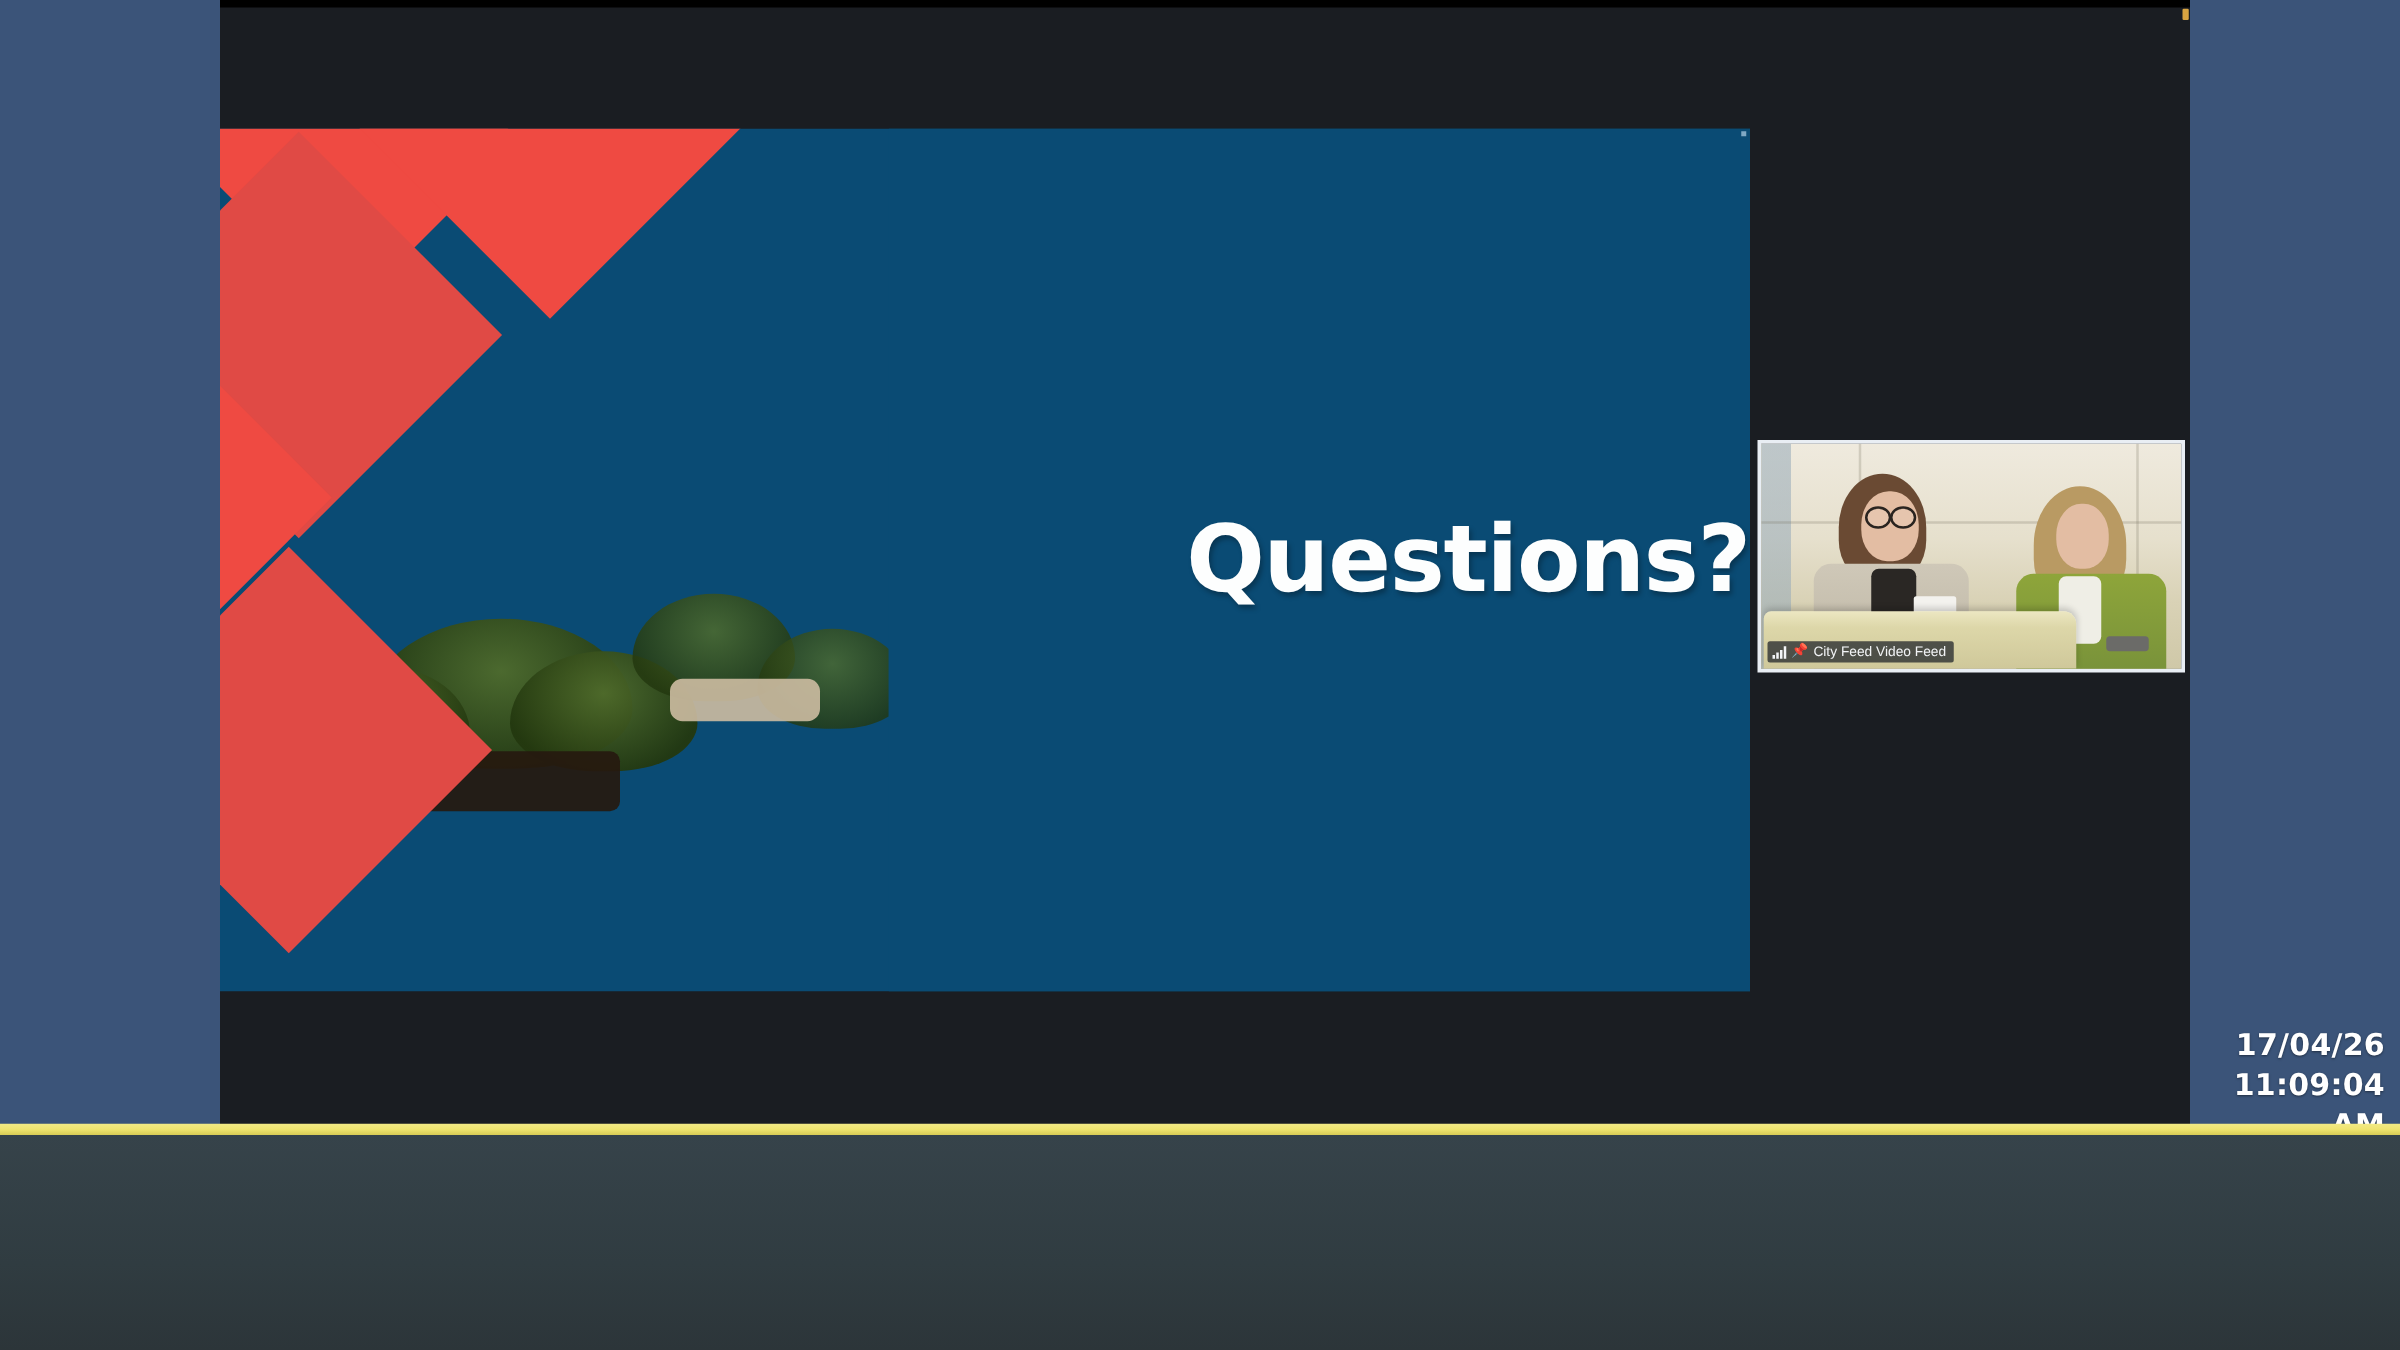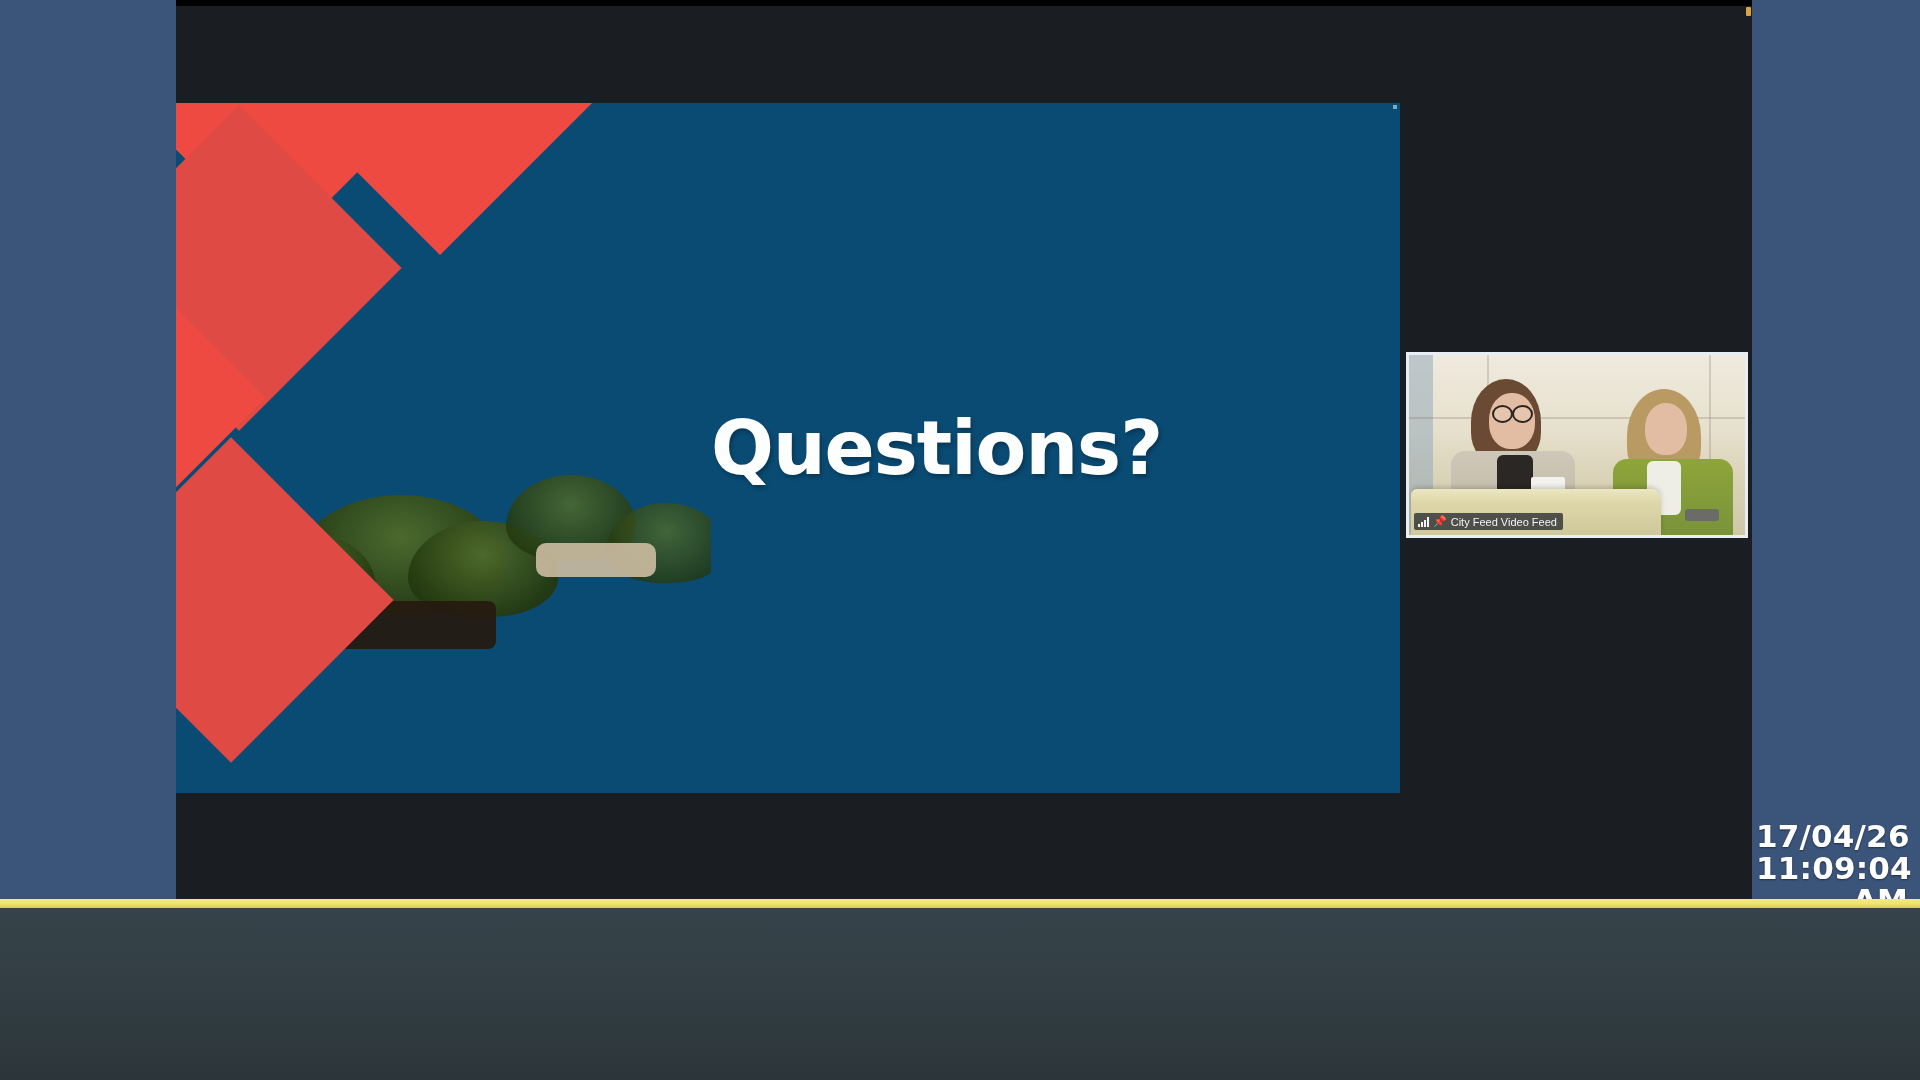--- a/index.html
+++ b/index.html
@@ -93,21 +93,21 @@
   }
   .diamond.tinted { background: #e04a45; }
 
   
   #slide-text {
     position: relative;
     flex: 1;
     background: #0a4b74;
     display: flex;
     align-items: center;
-    justify-content: flex-start;
+    justify-content: flex-end;
   }
   #slide-headline {
     color: #fdfefe;
     font-size: 74px;
     font-weight: 700;
     letter-spacing: -1px;
     font-family: "DejaVu Sans", sans-serif;
     text-shadow: 2px 3px 4px rgba(0,0,0,.28);
   }
   #slide-corner-dot {
@@ -205,21 +205,21 @@
   
   #timestamp {
     position: absolute;
     right: 12px;
     top: 820px;
     width: 152px;
     text-align: right;
     color: #ffffff;
     font-family: "DejaVu Sans", sans-serif;
     font-weight: 700;
-    font-size: 31px;
+    font-size: 24px;
     line-height: 32px;
     letter-spacing: .2px;
     text-shadow: 0 1px 2px rgba(0,0,0,.45);
   }
 
   
   #yellow-rule {
     position: absolute;
     left: 0;
     top: 899px;

